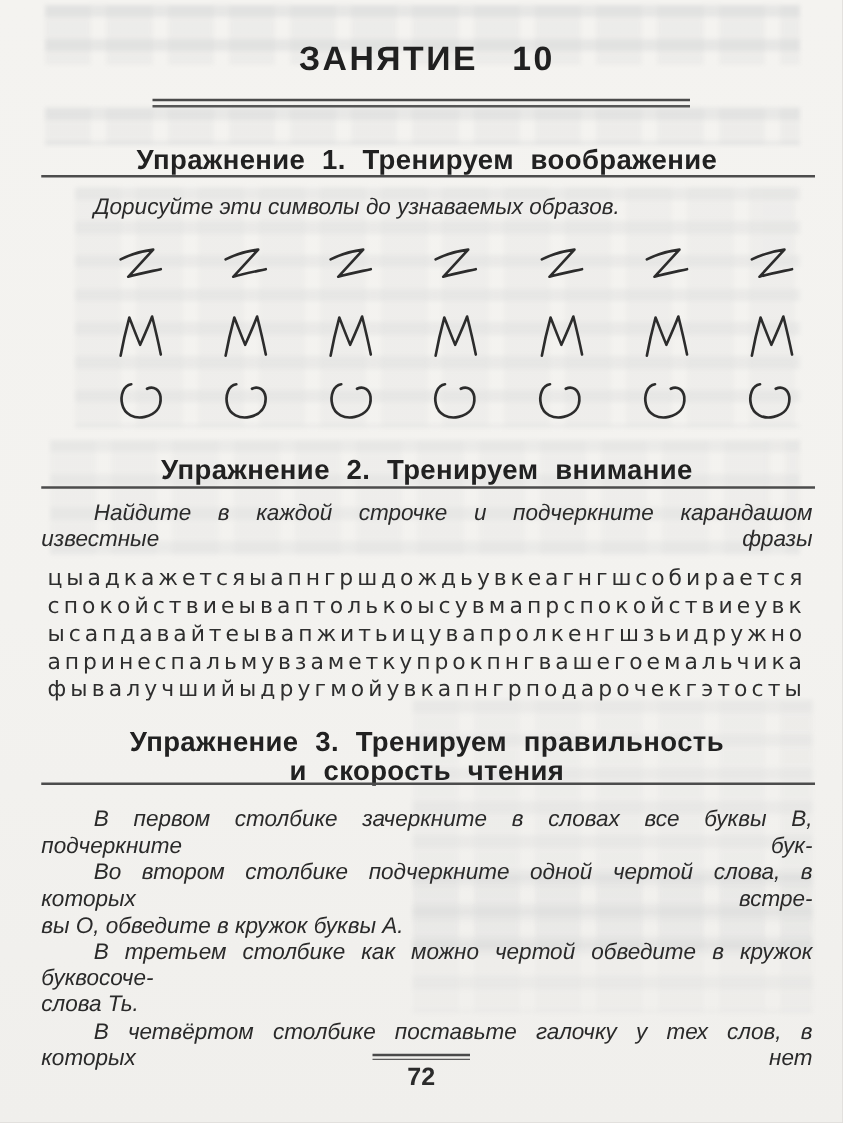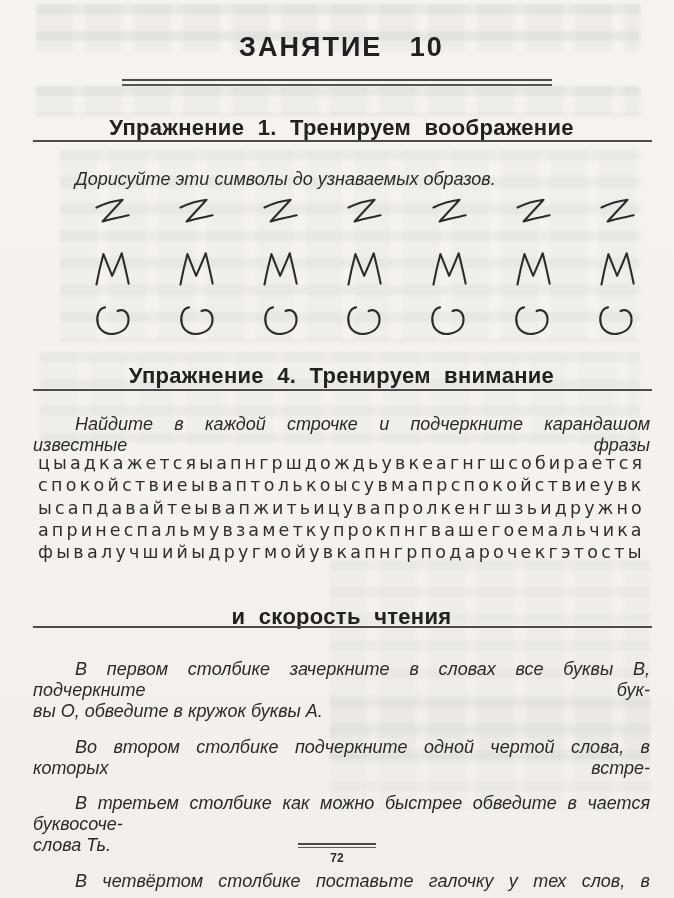--- a/index.html
+++ b/index.html
@@ -29,37 +29,37 @@
     position:absolute;left:33px;right:24px;text-align:center;
     font-size:22px;font-weight:bold;word-spacing:7px;letter-spacing:.3px;color:#212121;
   }
   .rule{position:absolute;left:33px;right:22px;height:2px;background:#4c4c4c;}
   
   .body-lines{position:absolute;left:33px;right:24px;}
   .bline{
     font-style:italic;font-size:18px;line-height:21.2px;white-space:nowrap;color:#2a2a2a;
   }
   .bline.full{white-space:normal;text-align:justify;text-align-last:justify;word-spacing:2px;}
-  .bline.indent{padding-left:42px;margin-top:14px;}
+  .bline.indent{padding-left:42px;}
   .bline.full.indent{padding-left:0;text-indent:42px;}
   
   .symbol-row{position:absolute;left:93px;width:545px;display:flex;justify-content:space-between;align-items:flex-start;}
   .symbol-row svg{display:block;}
   
   .letter-rows{position:absolute;left:38px;top:452px;width:604px;}
   .letter-row{display:flex;justify-content:space-between;height:22.3px;
     font-family:"DejaVu Sans",sans-serif;font-size:17.5px;color:#2e2e2e;}
   .letter-row span{line-height:22.3px;}
   
   .footer-rule{position:absolute;left:0;right:0;top:843px;}
   .footer-rule .bar{width:78px;margin:0 auto;height:2px;background:#4a4a4a;}
   .footer-rule .bar+.bar{margin-top:2px;height:1.3px;background:#5a5a5a;}
   .page-number{
     position:absolute;left:0;right:0;top:851px;text-align:center;
-    font-size:12px;font-weight:bold;color:#2b2b2b;
+    font-size:20px;font-weight:bold;color:#2b2b2b;
   }
 </style>
 </head>
 <body>
 
 <div class="page">
 
   <div class="ghost" style="left:36px;top:4px;width:604px;height:48px;opacity:.55;"></div>
   <div class="ghost" style="left:36px;top:86px;width:604px;height:30px;opacity:.5;"></div>
   <div class="ghost" style="left:60px;top:150px;width:580px;height:192px;opacity:.38;"></div>
@@ -185,21 +185,21 @@
           </svg>
         </span>
         <span>
           <svg width="42" height="36" viewBox="0 0 46 40" fill="none" stroke="#2c2c2c" stroke-width="2.4" stroke-linecap="round" stroke-linejoin="round">
             <path d="M13 6 C6 7 3 16 5 24 C7 33 16 37 25 35 C34 33 40 27 39 17 C38 11 33 7 27 10"></path>
           </svg>
         </span>
       </div>
     </div>
 
-  <div class="ex-heading" style="top:363px;">Упражнение 4. Тренируем внимание</div>
+  <div class="ex-heading" style="top:363px;">Упражнение 2. Тренируем внимание</div>
   <div class="rule" style="top:389px;"></div>
   <div class="body-lines" style="top:400px;" id="instr2">
       <div class="bline full indent">Найдите в каждой строчке и подчеркните карандашом известные фразы</div>
     </div>
   <div class="letter-rows" id="letterRows">
       <div class="letter-row">
         <span>ц</span>
         <span>ы</span>
         <span>а</span>
         <span>д</span>
@@ -415,27 +415,28 @@
         <span>г</span>
         <span>э</span>
         <span>т</span>
         <span>о</span>
         <span>с</span>
         <span>т</span>
         <span>ы</span>
       </div>
     </div>
 
+  <div class="ex-heading" style="top:581px;">Упражнение 3. Тренируем правильность</div>
   <div class="ex-heading" style="top:604px;">и скорость чтения</div>
   <div class="rule" style="top:626px;"></div>
   <div class="body-lines" style="top:645px;" id="paraLines">
       <div class="bline full indent">В первом столбике зачеркните в словах все буквы В, подчеркните бук-</div>
+      <div class="bline full indent">Во втором столбике подчеркните одной чертой слова, в которых встре-</div>
       <div class="bline">вы О, обведите в кружок буквы А.</div>
-      <div class="bline full indent">Во втором столбике подчеркните одной чертой слова, в которых встре-</div>
-      <div class="bline full indent">В третьем столбике как можно быстрее обведите в чается буквосоче-</div>
+      <div class="bline full indent">В третьем столбике как можно чертой обведите в кружок буквосоче-</div>
       <div class="bline">слова Ть.</div>
       <div class="bline full indent">В четвёртом столбике поставьте галочку у тех слов, в которых нет</div>
     </div>
 
   <div class="footer-rule">
     <div class="bar"></div>
       <div class="bar"></div>
   </div>
   <div class="page-number">72</div>
 

